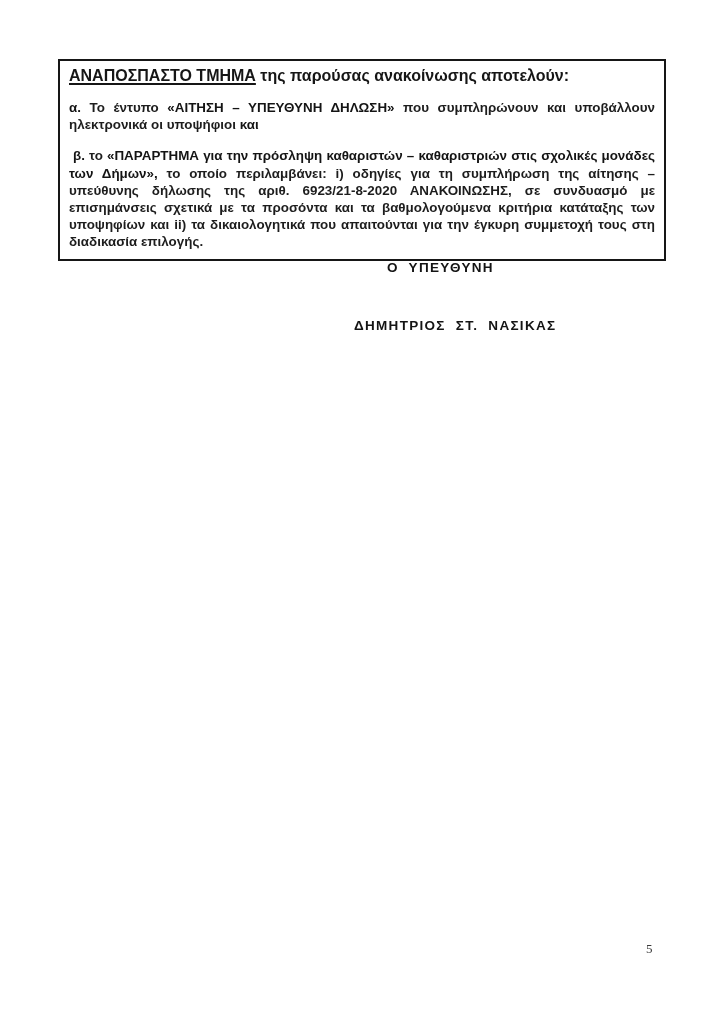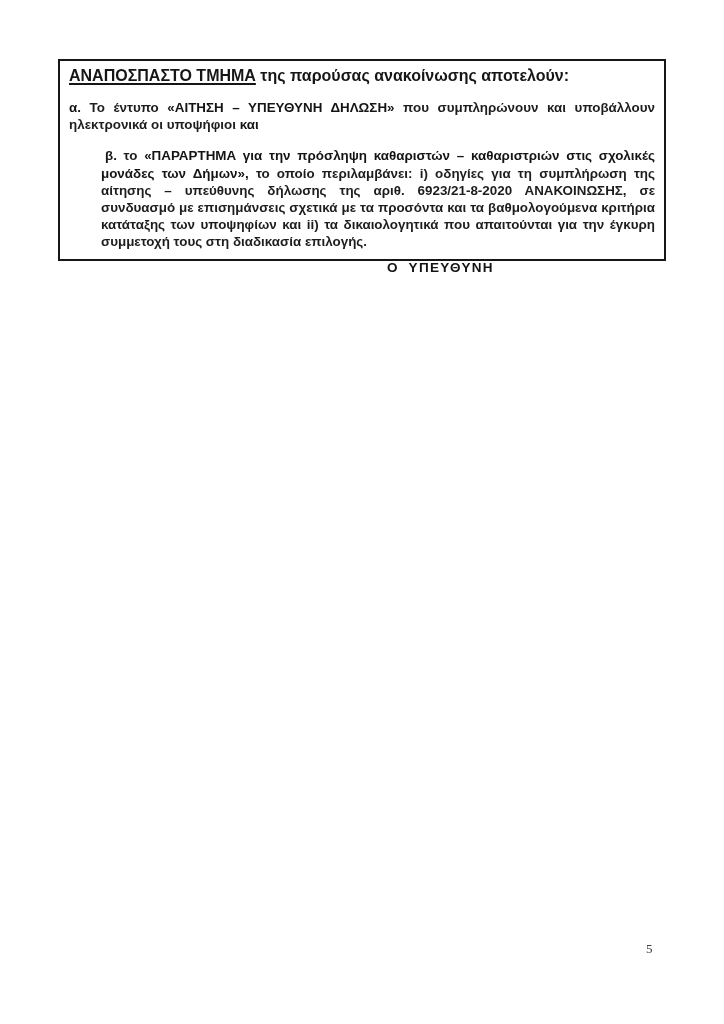--- a/index.html
+++ b/index.html
@@ -45,21 +45,21 @@
   .para {
     margin: 0;
     font-size: 13.4px;
     line-height: 17.2px;
     text-align: justify;
     color: #1d1d1d;
     font-weight: bold;
   }
   .para b { color: #141414; }
   .para-a { margin-bottom: 14px; }
-  .para-b { text-indent: 4px; margin-left: 32px; }
+  .para-b { text-indent: 4px; }
   .sig-title {
     position: absolute;
     left: 387px;
     top: 260px;
     font-size: 13.5px;
     font-weight: bold;
     letter-spacing: 1.3px;
     word-spacing: 5px;
     color: #141414;
     white-space: nowrap;
@@ -94,16 +94,17 @@
     <p class="heading"><span class="u">ΑΝΑΠΟΣΠΑΣΤΟ ΤΜΗΜΑ</span><span> της παρούσας ανακοίνωσης αποτελούν:</span></p>
 
     <p class="para para-a"><b>α.</b><span> Το έντυπο </span><b>«ΑΙΤΗΣΗ – ΥΠΕΥΘΥΝΗ ΔΗΛΩΣΗ»</b><span> που συμπληρώνουν και υποβάλλουν ηλεκτρονικά οι υποψήφιοι </span><b>και</b></p>
 
     <p class="para para-b"><b>β.</b><span> το </span><b>«ΠΑΡΑΡΤΗΜΑ για την πρόσληψη καθαριστών – καθαριστριών στις σχολικές μονάδες των Δήμων»,</b><span> το οποίο περιλαμβάνει: i) οδηγίες για τη συμπλήρωση της αίτησης – υπεύθυνης δήλωσης της αριθ. 6923/21-8-2020 ΑΝΑΚΟΙΝΩΣΗΣ, σε συνδυασμό με επισημάνσεις σχετικά με τα προσόντα και τα βαθμολογούμενα κριτήρια κατάταξης των υποψηφίων και ii) τα δικαιολογητικά που απαιτούνται για την έγκυρη συμμετοχή τους στη διαδικασία επιλογής.</span></p>
 
   </div>
 
   <div class="sig-title">Ο ΥΠΕΥΘΥΝΗ</div>
 
+  <div class="sig-name">ΔΗΜΗΤΡΙΟΣ ΣΤ. ΝΑΣΙΚΑΣ</div>
 
   <div class="page-number">5</div>
 
 </div>
 
 </body></html>

